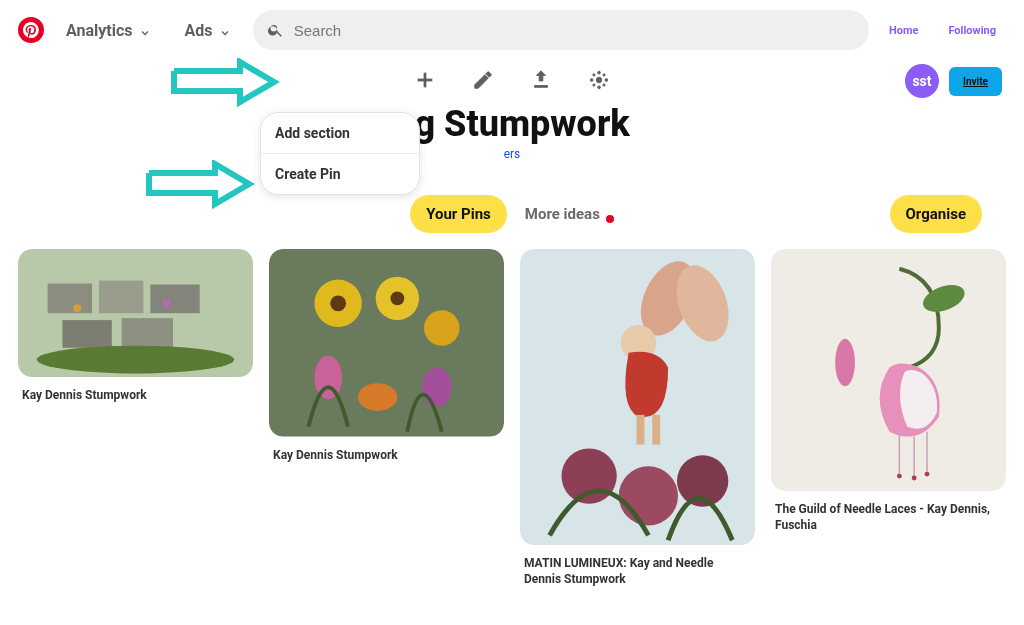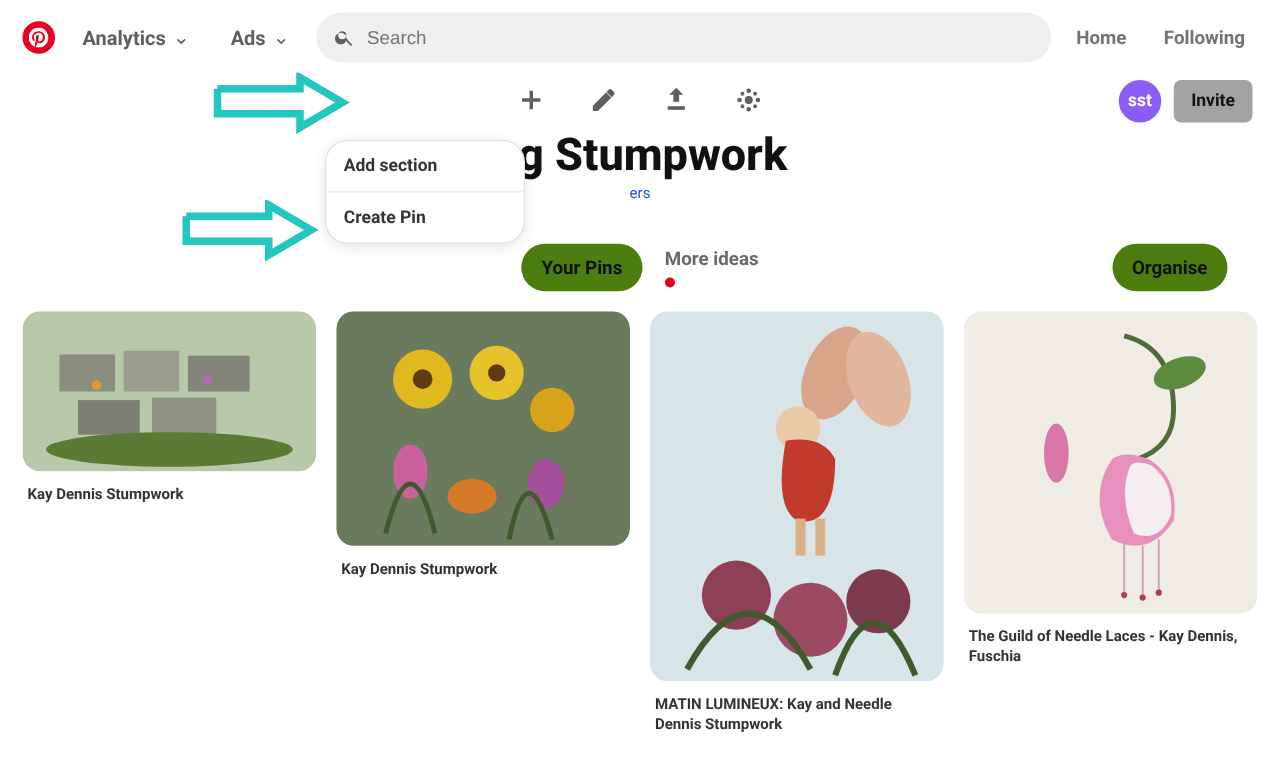--- a/index.html
+++ b/index.html
@@ -6,39 +6,39 @@
   body { font-family: -apple-system, BlinkMacSystemFont, "Segoe UI", Roboto, Helvetica, Arial, sans-serif; background:#fff; color:#111; width:1024px; height:625px; overflow:hidden; }
   .header { display:flex; align-items:center; padding:10px 18px 6px 18px; gap:10px; }
   .logo { width:26px; height:26px; border-radius:50%; background:#e60023; display:flex; align-items:center; justify-content:center; }
   .logo svg { width:16px; height:16px; fill:#fff; }
   .menu-link { display:flex; align-items:center; gap:6px; font-weight:700; color:#5f5f5f; font-size:16px; padding:8px 12px; border-radius:20px; cursor:pointer; }
   .chev { width:12px; height:12px; }
   .chev svg { width:12px; height:12px; stroke:#5f5f5f; stroke-width:2.5; fill:none; }
   .search { flex:1; background:#efefef; border-radius:24px; height:40px; display:flex; align-items:center; padding:0 14px; gap:10px; }
   .search svg { width:18px; height:18px; fill:#5f5f5f; }
   .search input { border:none; background:transparent; outline:none; font-size:15px; color:#5f5f5f; width:100%; }
-  .nav-link { color:#737373; font-weight:700; font-size:15px; padding:8px 10px; cursor:pointer;text-align:center; }
+  .nav-link { color:#8b5cf6; font-weight:700; font-size:11px; padding:8px 10px; cursor:pointer;text-align:center; }
   .board-area { position:relative; padding:5px 18px 0 18px; text-align:center; }
   .toolbar { display:flex; justify-content:center; gap:28px; margin-top:4px; margin-bottom:8px; position:relative; }
   .tool-btn { width:30px; height:30px; display:flex; align-items:center; justify-content:center; cursor:pointer; }
   .tool-btn svg { width:22px; height:22px; stroke:#5f5f5f; fill:#5f5f5f; }
   .plus-icon line { stroke:#5f5f5f; stroke-width:3; }
   .dropdown { position:absolute; left:260px; top:112px; width:160px; background:#fff; border:1px solid #e2e2e2; border-radius:18px; box-shadow:0 2px 10px rgba(0,0,0,.1); text-align:left; overflow:hidden; }
   .dropdown-item { padding:12px 14px; font-size:14px; font-weight:700; color:#333; cursor:pointer; }
   .dropdown-sep { border-top:1px solid #e9e9e9; }
   .arrow { position:absolute; }
   .arrow svg { stroke:#24c6c0; stroke-width:6; fill:none; stroke-linejoin:miter; }
   .board-title { font-weight:800; font-size:36px; text-align:center; }
   .subtitle { color:#1d4ed8; font-size:12px; text-align:center; margin-top:2px; }
   .top-right { position:absolute; right:22px; top:64px; display:flex; align-items:center; gap:10px; }
   .avatar { width:34px; height:34px; border-radius:50%; background:#8b5cf6; color:#fff; display:flex; align-items:center; justify-content:center; font-weight:700; font-size:14px; }
-  .invite-btn { background:#a3a3a3; border-radius:6px; padding:9px 14px; font-weight:700; font-size:14px; cursor:pointer; }
+  .invite-btn { background:#0ea5e9; border-radius:6px; padding:9px 14px; font-weight:700; font-size:10px; cursor:pointer;text-decoration:underline; }
   .tabs-row { display:flex; justify-content:center; align-items:center; gap:18px; margin-top:34px; position:relative; }
-  .pill { background:#4d7c0f; border-radius:20px; padding:10px 16px; font-weight:700; font-size:15px; cursor:pointer; }
-  .tab-more { display:flex; align-items:flex-start; gap:6px; color:#6a6a6a; font-weight:700; font-size:15px; cursor:pointer;flex-direction:column; }
+  .pill { background:#fde047; border-radius:20px; padding:10px 16px; font-weight:700; font-size:15px; cursor:pointer; }
+  .tab-more { display:flex; align-items:flex-end; gap:6px; color:#6a6a6a; font-weight:700; font-size:15px; cursor:pointer; }
   .dot { width:8px; height:8px; border-radius:50%; background:#e60023; }
   .organise { position:absolute; right:24px; }
   .pins { display:flex; gap:16px; padding:16px 18px; }
   .pin-col { width:238px; }
   .pin-img { width:100%; border-radius:14px; display:block; }
   .pin-title { font-weight:700; font-size:12px; color:#333; padding:10px 4px 0 4px; line-height:1.35; }
 </style>
 </head>
 <body>
 

